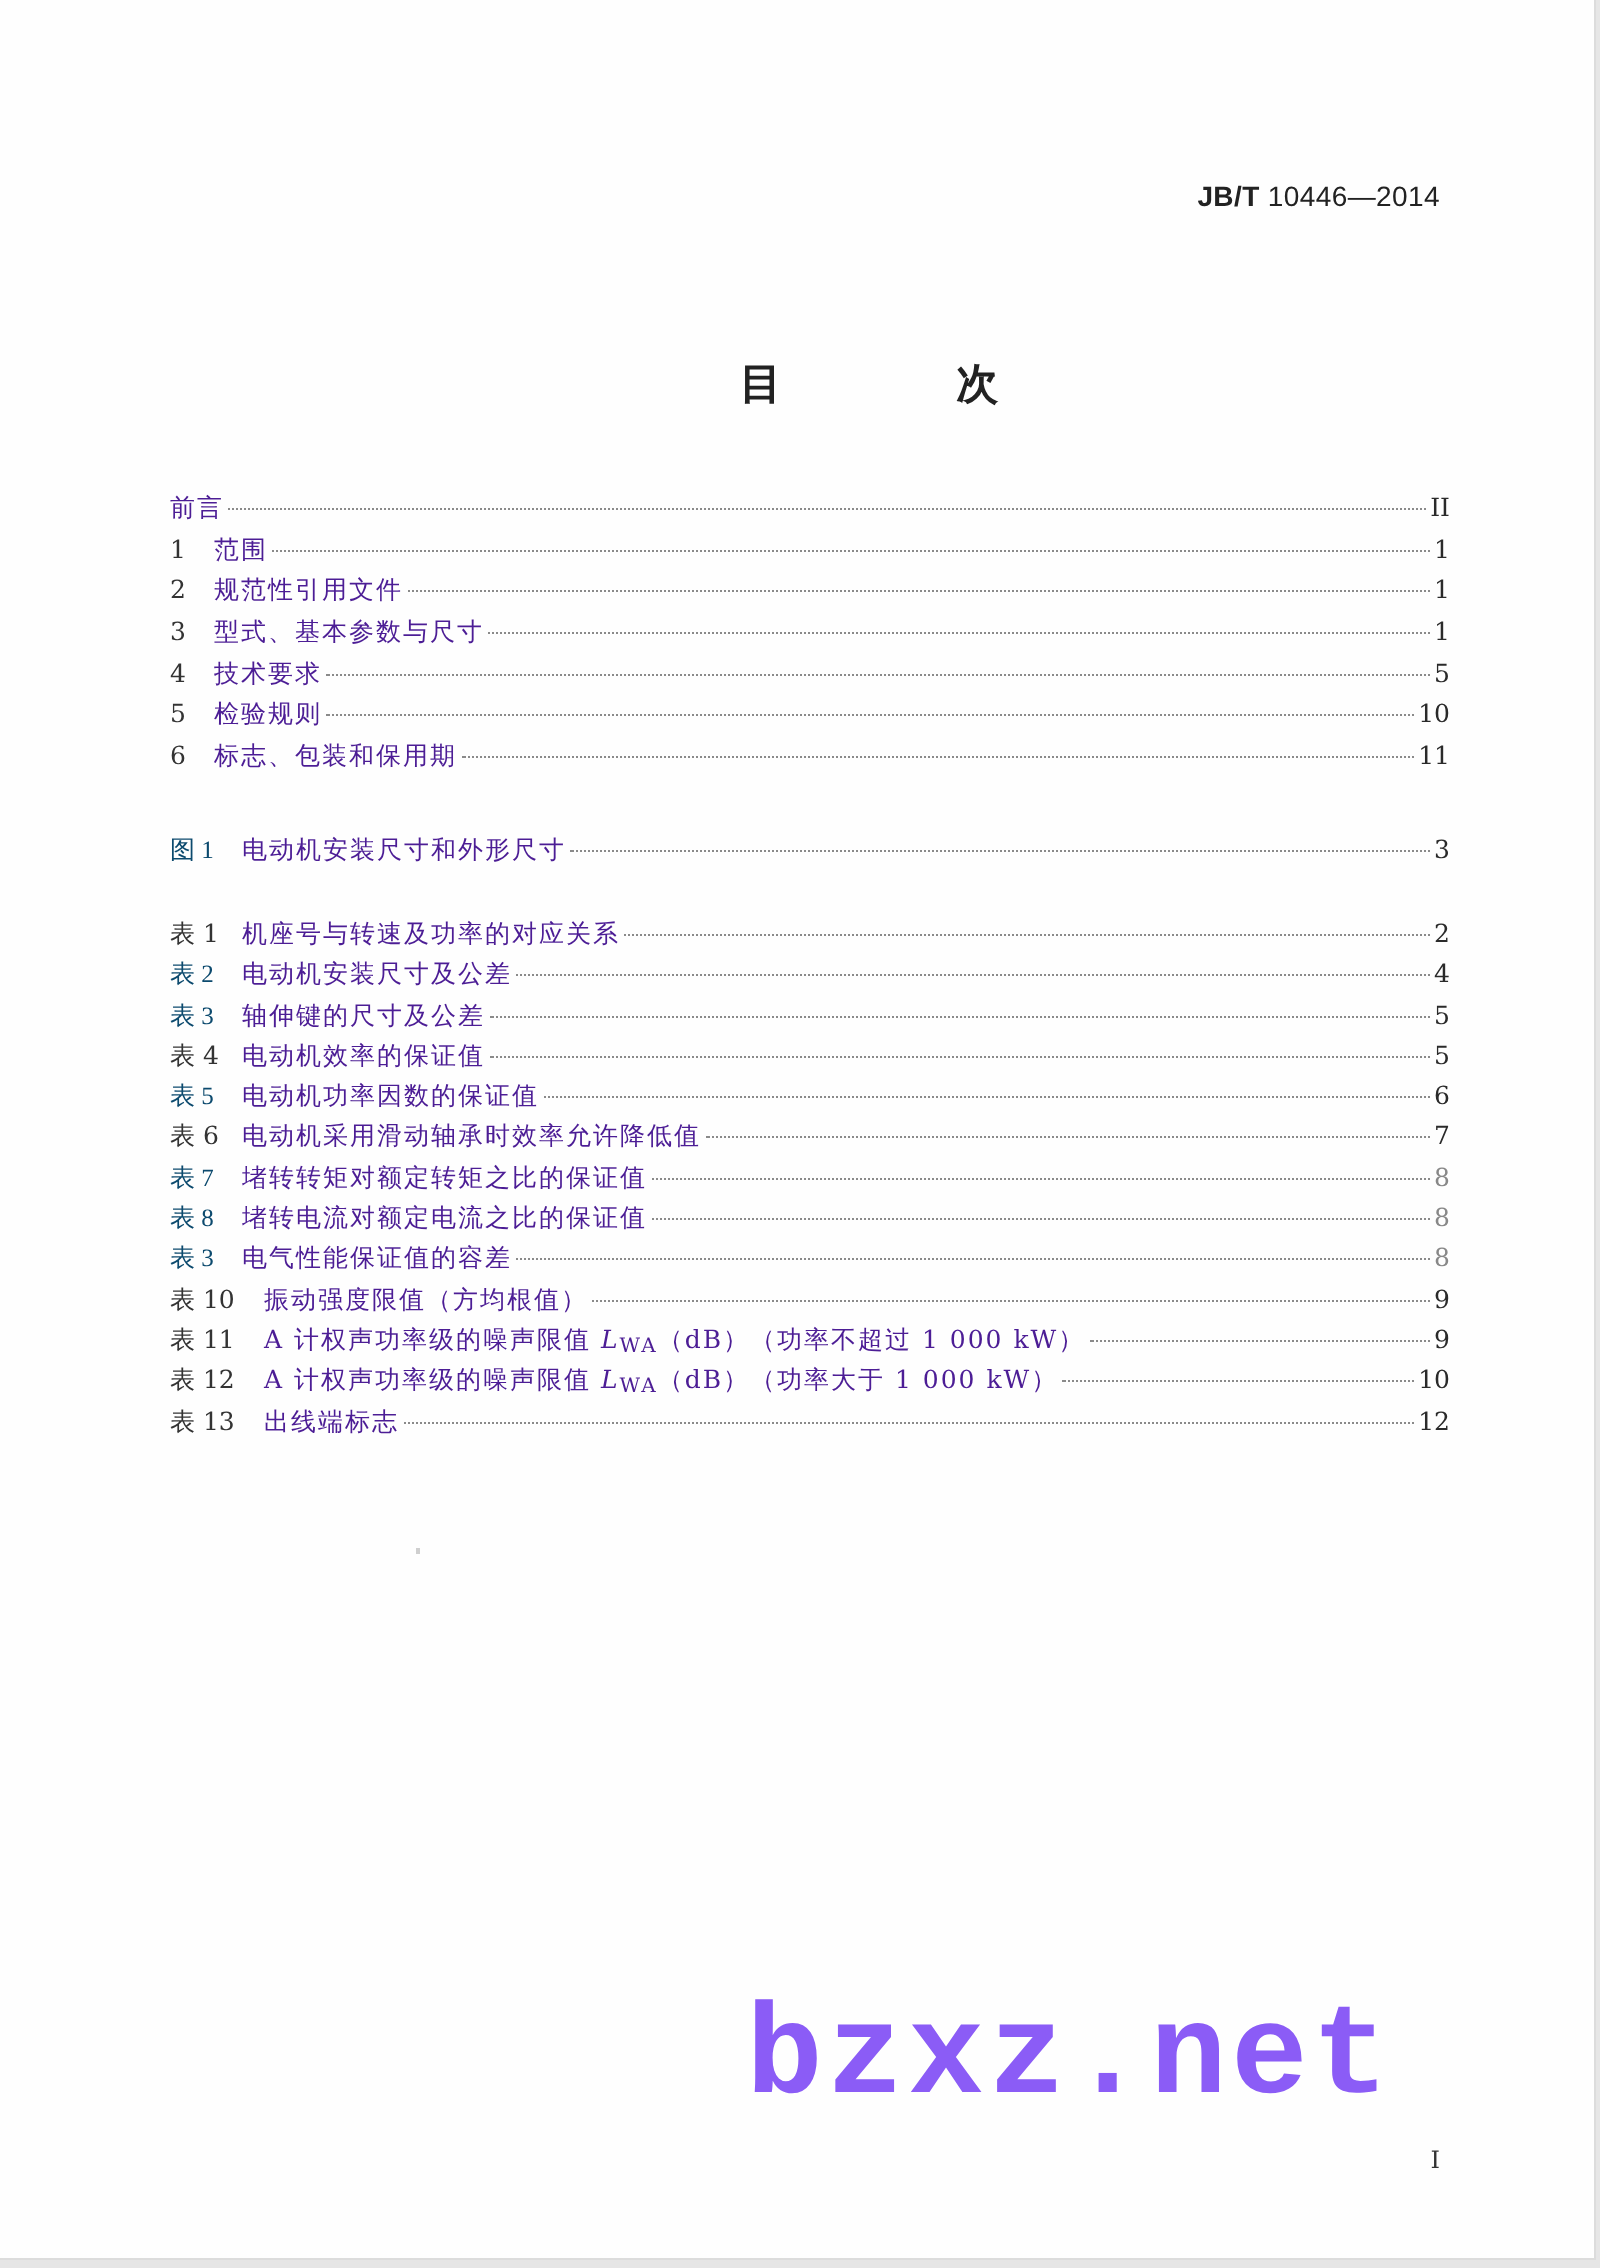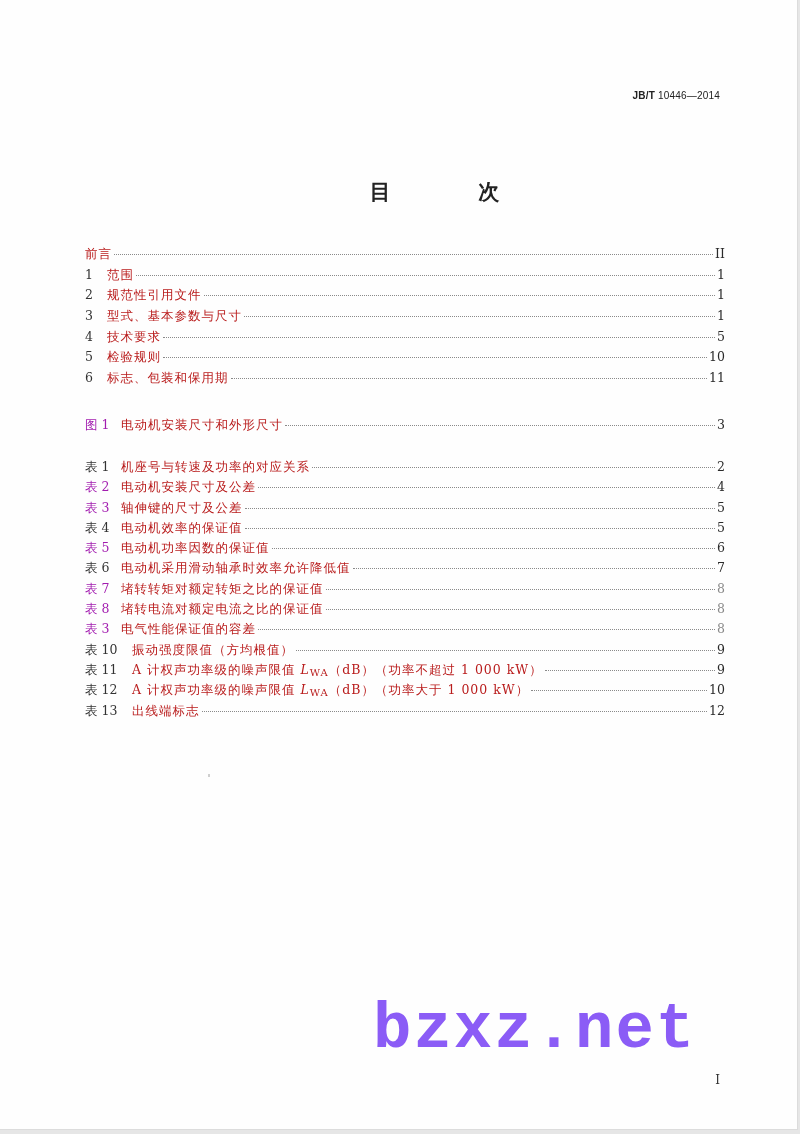--- a/index.html
+++ b/index.html
@@ -20,21 +20,21 @@
       border-right: 1px solid #dcdcdc;
       border-bottom: 1px solid #dcdcdc;
       font-family: "DejaVu Serif", "Liberation Serif", serif;
       color: #2a2a2a;
     }
     .std-code {
       position: absolute;
       top: 90px;
       right: 77px;
       font-family: "Liberation Sans", "DejaVu Sans", sans-serif;
-      font-size: 10px;
+      font-size: 14px;
       color: #222;
       letter-spacing: 0.2px;
     }
     .std-code b { font-weight: bold; }
     .toc-title {
       position: absolute;
       top: 178px;
       left: 0;
       width: 797px;
       text-align: center;
@@ -64,23 +64,23 @@
       height: 20.7px;
     }
     .toc-tables .toc-row { height: 20.3px; }
     .toc-num {
       display: inline-block;
       color: #333;
     }
     .toc-sections .toc-num { width: 22px; }
     .toc-figures .toc-num, .toc-tables .toc-num { width: 36px; }
     .toc-tables .toc-num.wide { width: 47px; }
-    .toc-num.muted { color: #a21caf; }
+    .toc-num.muted { color: #0c4a6e; font-family: Liberation Serif, serif; }
     .toc-label {
-      color: #b91c1c;
+      color: #4c1d95;
       letter-spacing: 1px;
     }
     .toc-label .sub {
       font-size: 10px;
       vertical-align: -2px;
       font-style: normal;
     }
     .toc-label i { font-style: italic; }
     .leader {
       flex: 1;

